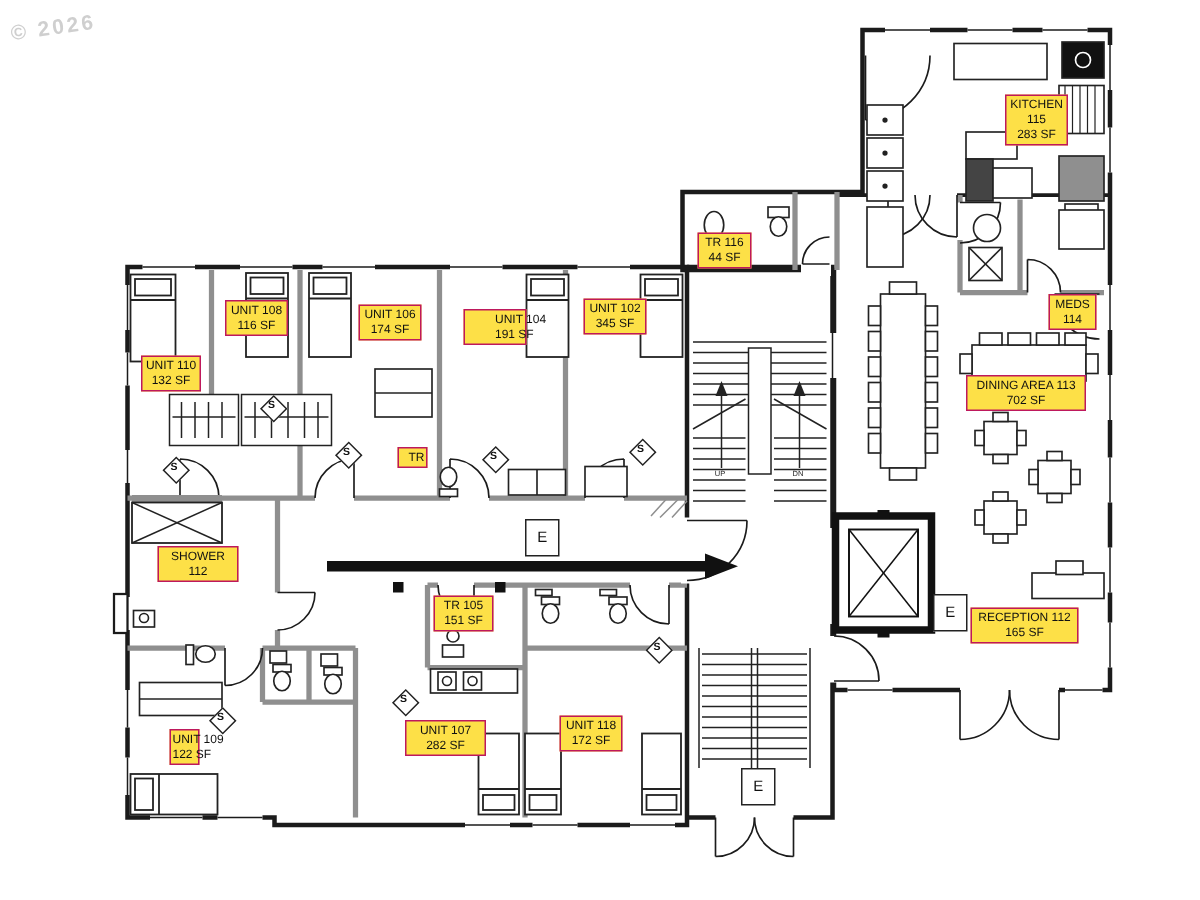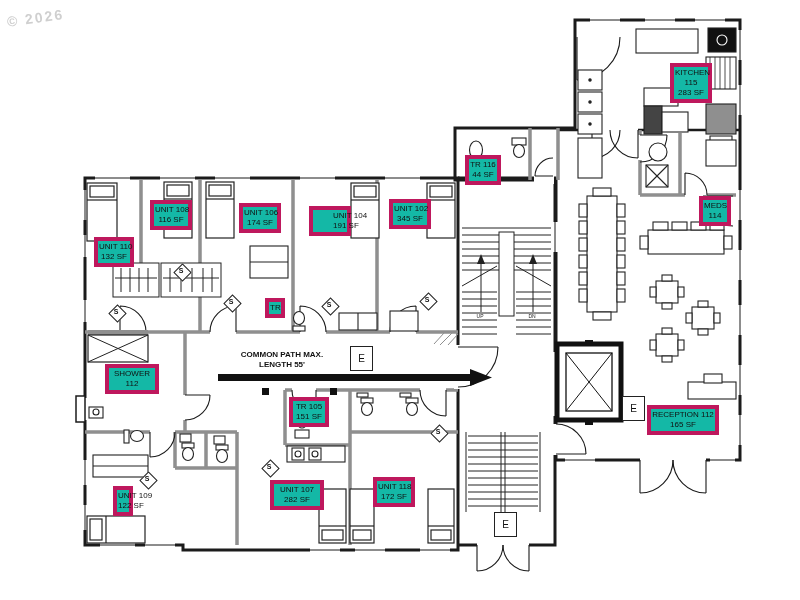--- a/index.html
+++ b/index.html
@@ -1,21 +1,21 @@
 <!DOCTYPE html>
 <html><head>
 <meta charset="utf-8">
 <style>
   html,body{margin:0;padding:0;background:#fff;}
   .stage{position:relative;width:800px;height:600px;background:#ffffff;overflow:hidden;
          font-family:"Liberation Sans", sans-serif;color:#111;}
   .stage svg{position:absolute;left:0;top:0;}
   .wm{position:absolute;left:6px;top:14px;font-size:14px;font-weight:700;color:#cfcfcf;
       letter-spacing:2px;transform:rotate(-8deg);transform-origin:left top;}
-  .lbl{position:absolute;box-sizing:border-box;border:4px solid #be185d;background:#14b8a6;
+  .lbl{position:absolute;box-sizing:border-box;border:1px solid #be185d;background:#fde047;
        font-size:8px;line-height:10px;text-align:center;padding:1px 1px;white-space:nowrap;}
   .lbl div{pointer-events:none;}
   .nob{position:absolute;border:none;background:transparent;font-size:8px;line-height:10px;
        font-weight:600;text-align:center;white-space:nowrap;}
   .ebox{position:absolute;width:21px;height:23px;border:1.2px solid #222;background:#fff;
         font-size:10px;line-height:23px;text-align:center;}
   .sprk{position:absolute;width:16px;height:16px;}
   .sprk .d{position:absolute;left:2.5px;top:2.5px;width:11px;height:11px;border:1px solid #222;
            background:#fff;transform:rotate(45deg);}
   .sprk .t{position:absolute;left:0;top:4px;width:16px;text-align:center;font-size:7px;
@@ -370,20 +370,24 @@
 </div>
 <div class="lbl" style="left:670px;top:63px;width:42px;">
   <div>KITCHEN</div>
   <div>115</div>
   <div>283 SF</div>
 </div>
 <div class="lbl" style="left:699px;top:152px;width:32px;margin-top:44px;">
   <div>MEDS</div>
   <div>114</div>
 </div>
+<div class="lbl" style="left:644px;top:250px;width:80px;">
+  <div>DINING AREA 113</div>
+  <div>702 SF</div>
+</div>
 <div class="lbl" style="left:105px;top:364px;width:54px;">
   <div>SHOWER</div>
   <div>112</div>
 </div>
 <div class="lbl" style="left:265px;top:298px;width:20px;text-align:right;">
   <div>TR</div>
 </div>
 <div class="lbl" style="left:289px;top:397px;width:40px;">
   <div>TR 105</div>
   <div>151 SF</div>
@@ -398,24 +402,20 @@
 </div>
 <div class="lbl" style="left:373px;top:477px;width:42px;">
   <div>UNIT 118</div>
   <div>172 SF</div>
 </div>
 <div class="lbl" style="left:647px;top:405px;width:72px;">
   <div>RECEPTION 112</div>
   <div>165 SF</div>
 </div>
 
-<div class="nob" style="left:222px;top:350px;width:120px;">
-  <div>COMMON PATH MAX.</div>
-  <div>LENGTH 55'</div>
-</div>
 
 <div class="ebox" style="left:350px;top:346px;">E</div>
 <div class="ebox" style="left:494px;top:512px;">E</div>
 <div class="ebox" style="left:622px;top:396px;">E</div>
 
 <div class="tiny" style="left:470px;top:313px;">UP</div>
 <div class="tiny" style="left:522px;top:313px;">DN</div>
 
 <div class="sprk" style="left:108px;top:304px;">
       <span class="d"></span>

